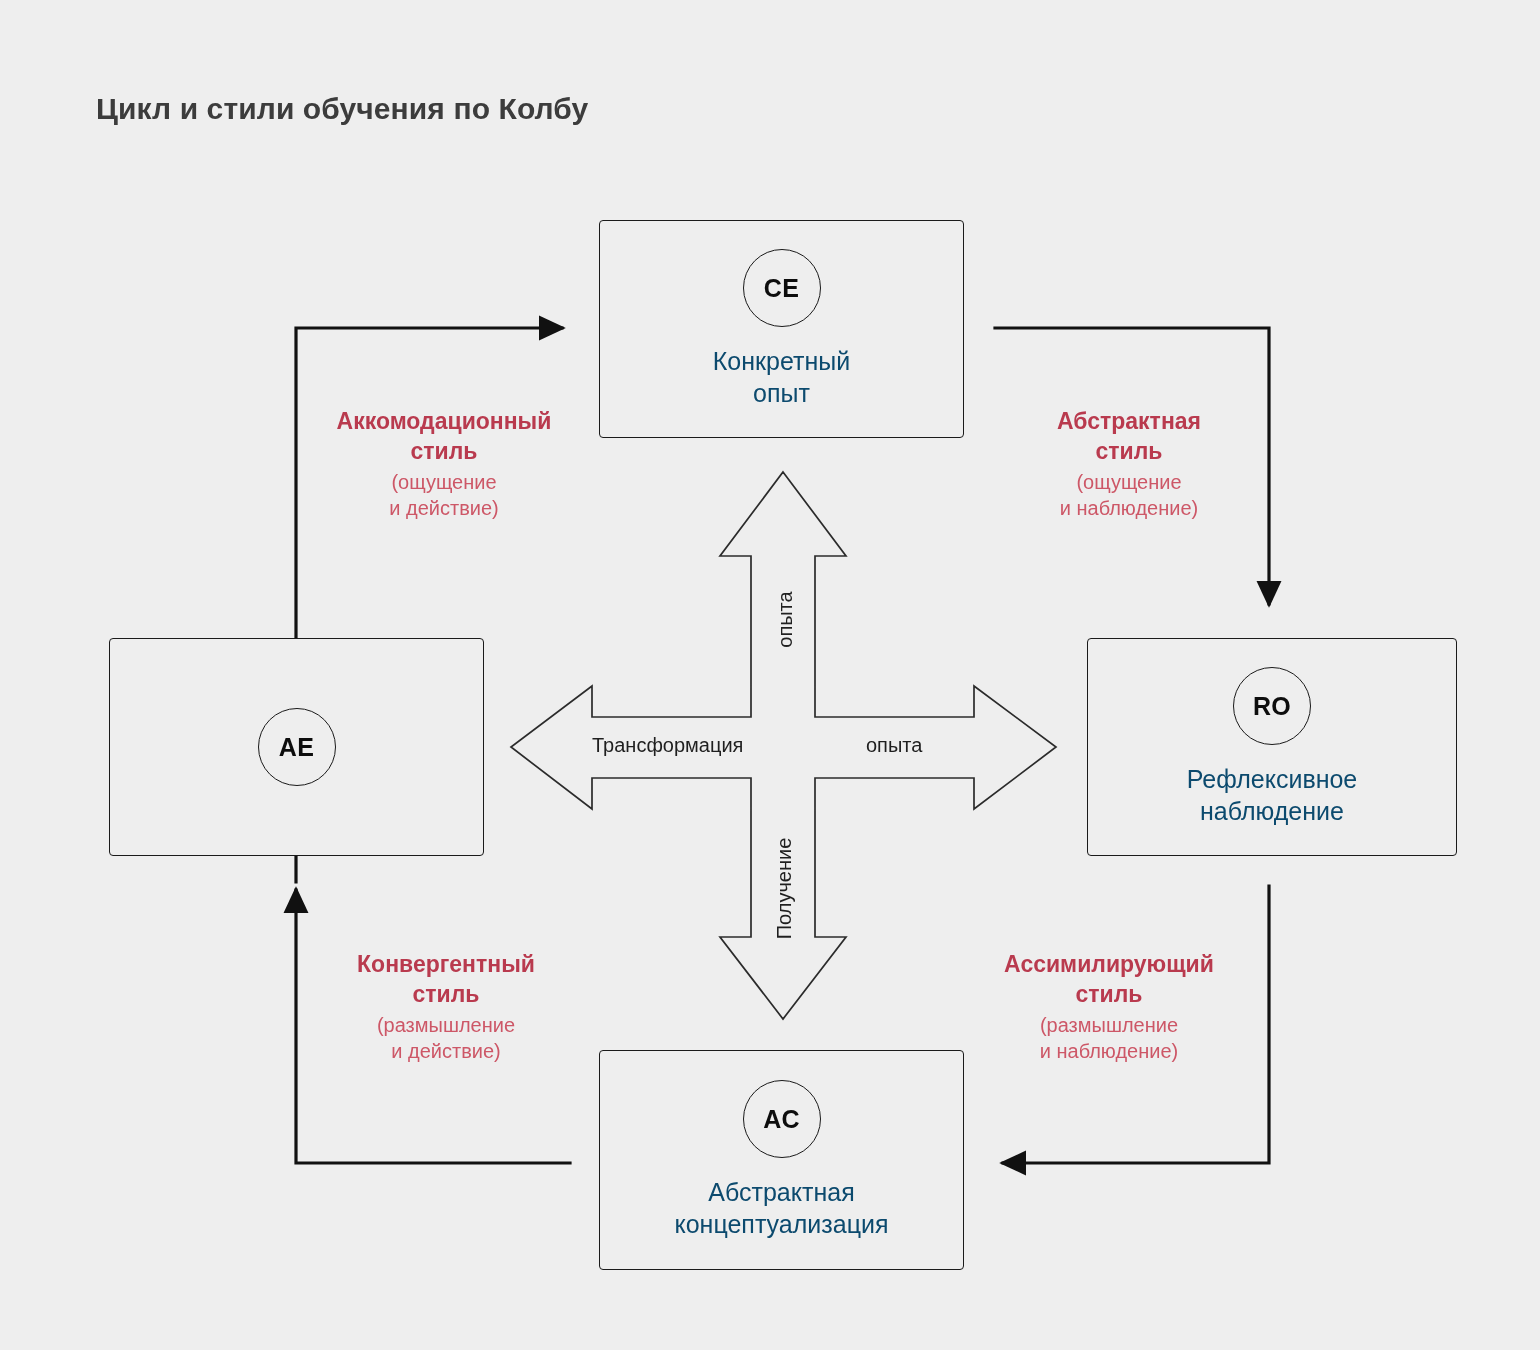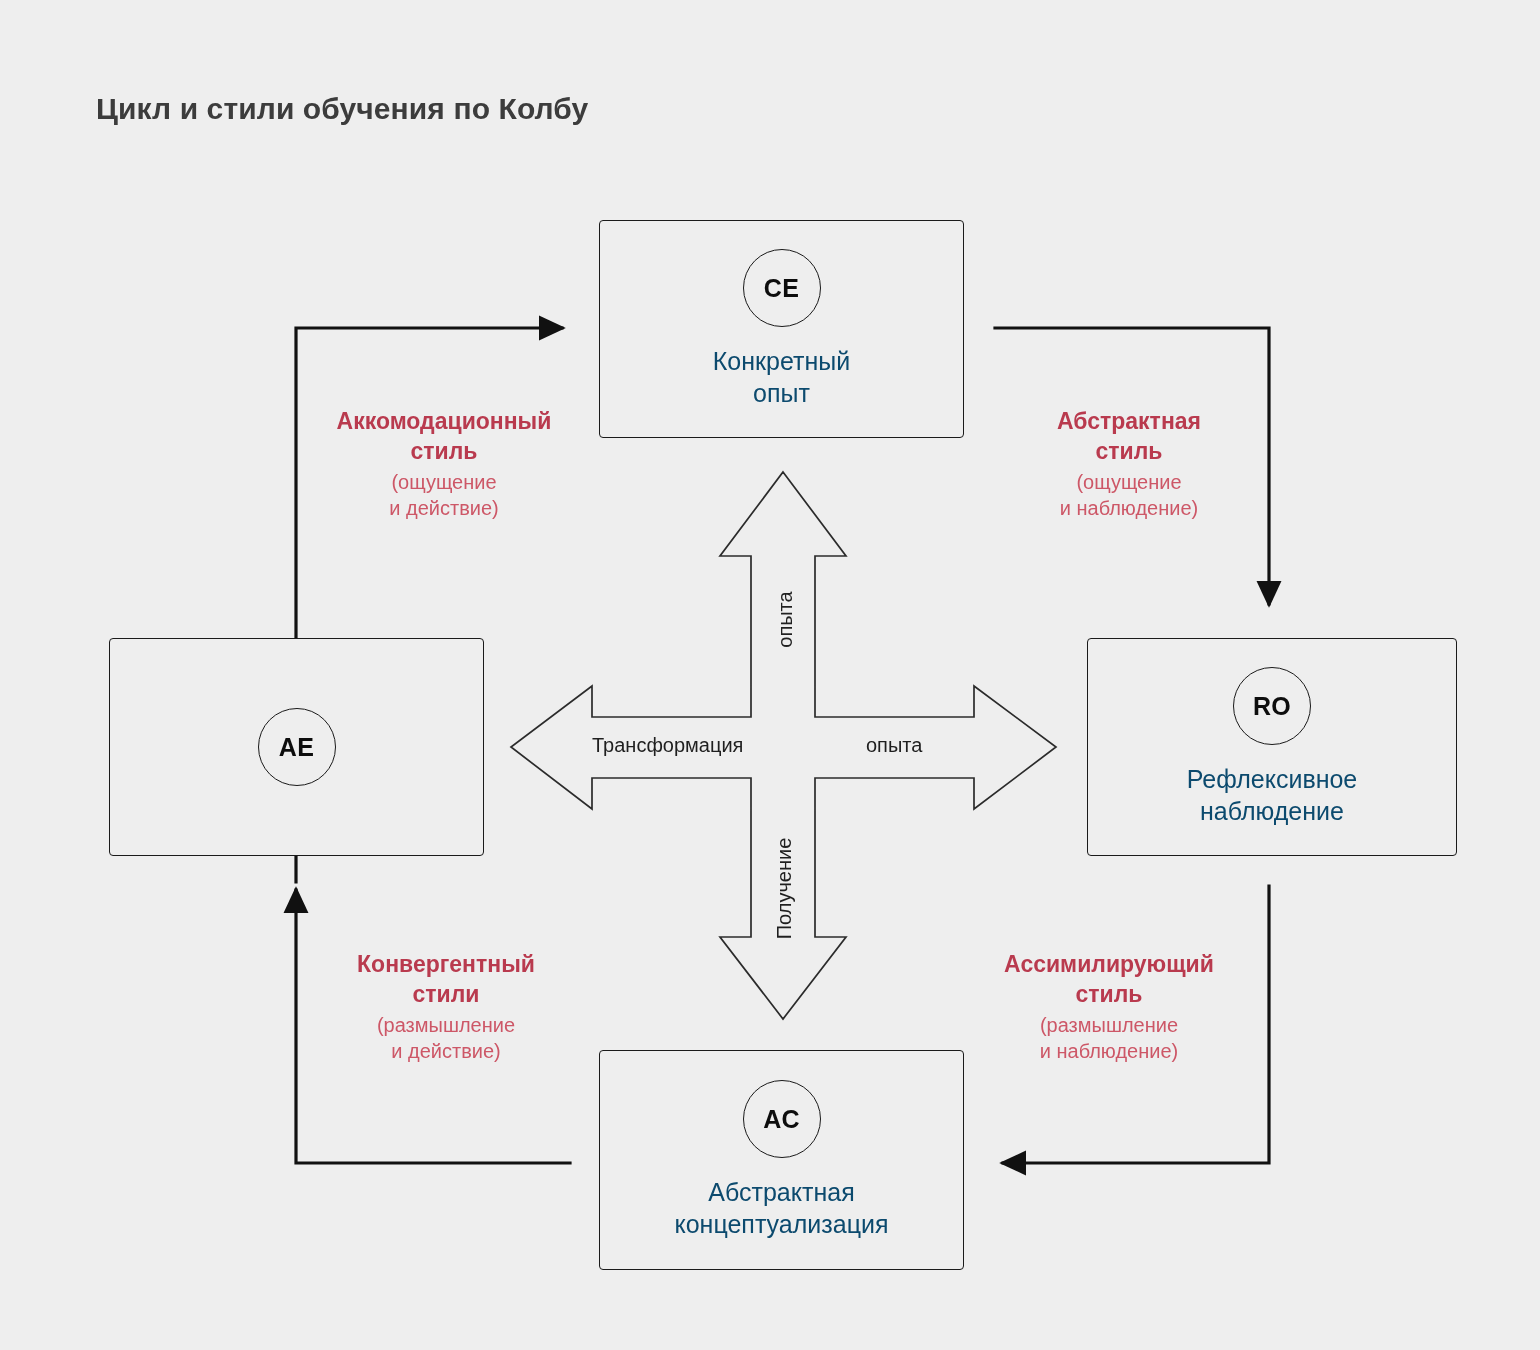--- a/index.html
+++ b/index.html
@@ -177,21 +177,21 @@
 
   <div class="style-label" style="left:975px; top:407px;">
     <div class="style-title">Абстрактная
 стиль</div>
     <div class="style-sub">(ощущение
 и наблюдение)</div>
   </div>
 
   <div class="style-label" style="left:292px; top:950px;">
     <div class="style-title">Конвергентный
-стили</div>
+стиль</div>
     <div class="style-sub">(размышление
 и действие)</div>
   </div>
 
   <div class="style-label" style="left:955px; top:950px;">
     <div class="style-title">Ассимилирующий
 стиль</div>
     <div class="style-sub">(размышление
 и наблюдение)</div>
   </div>

